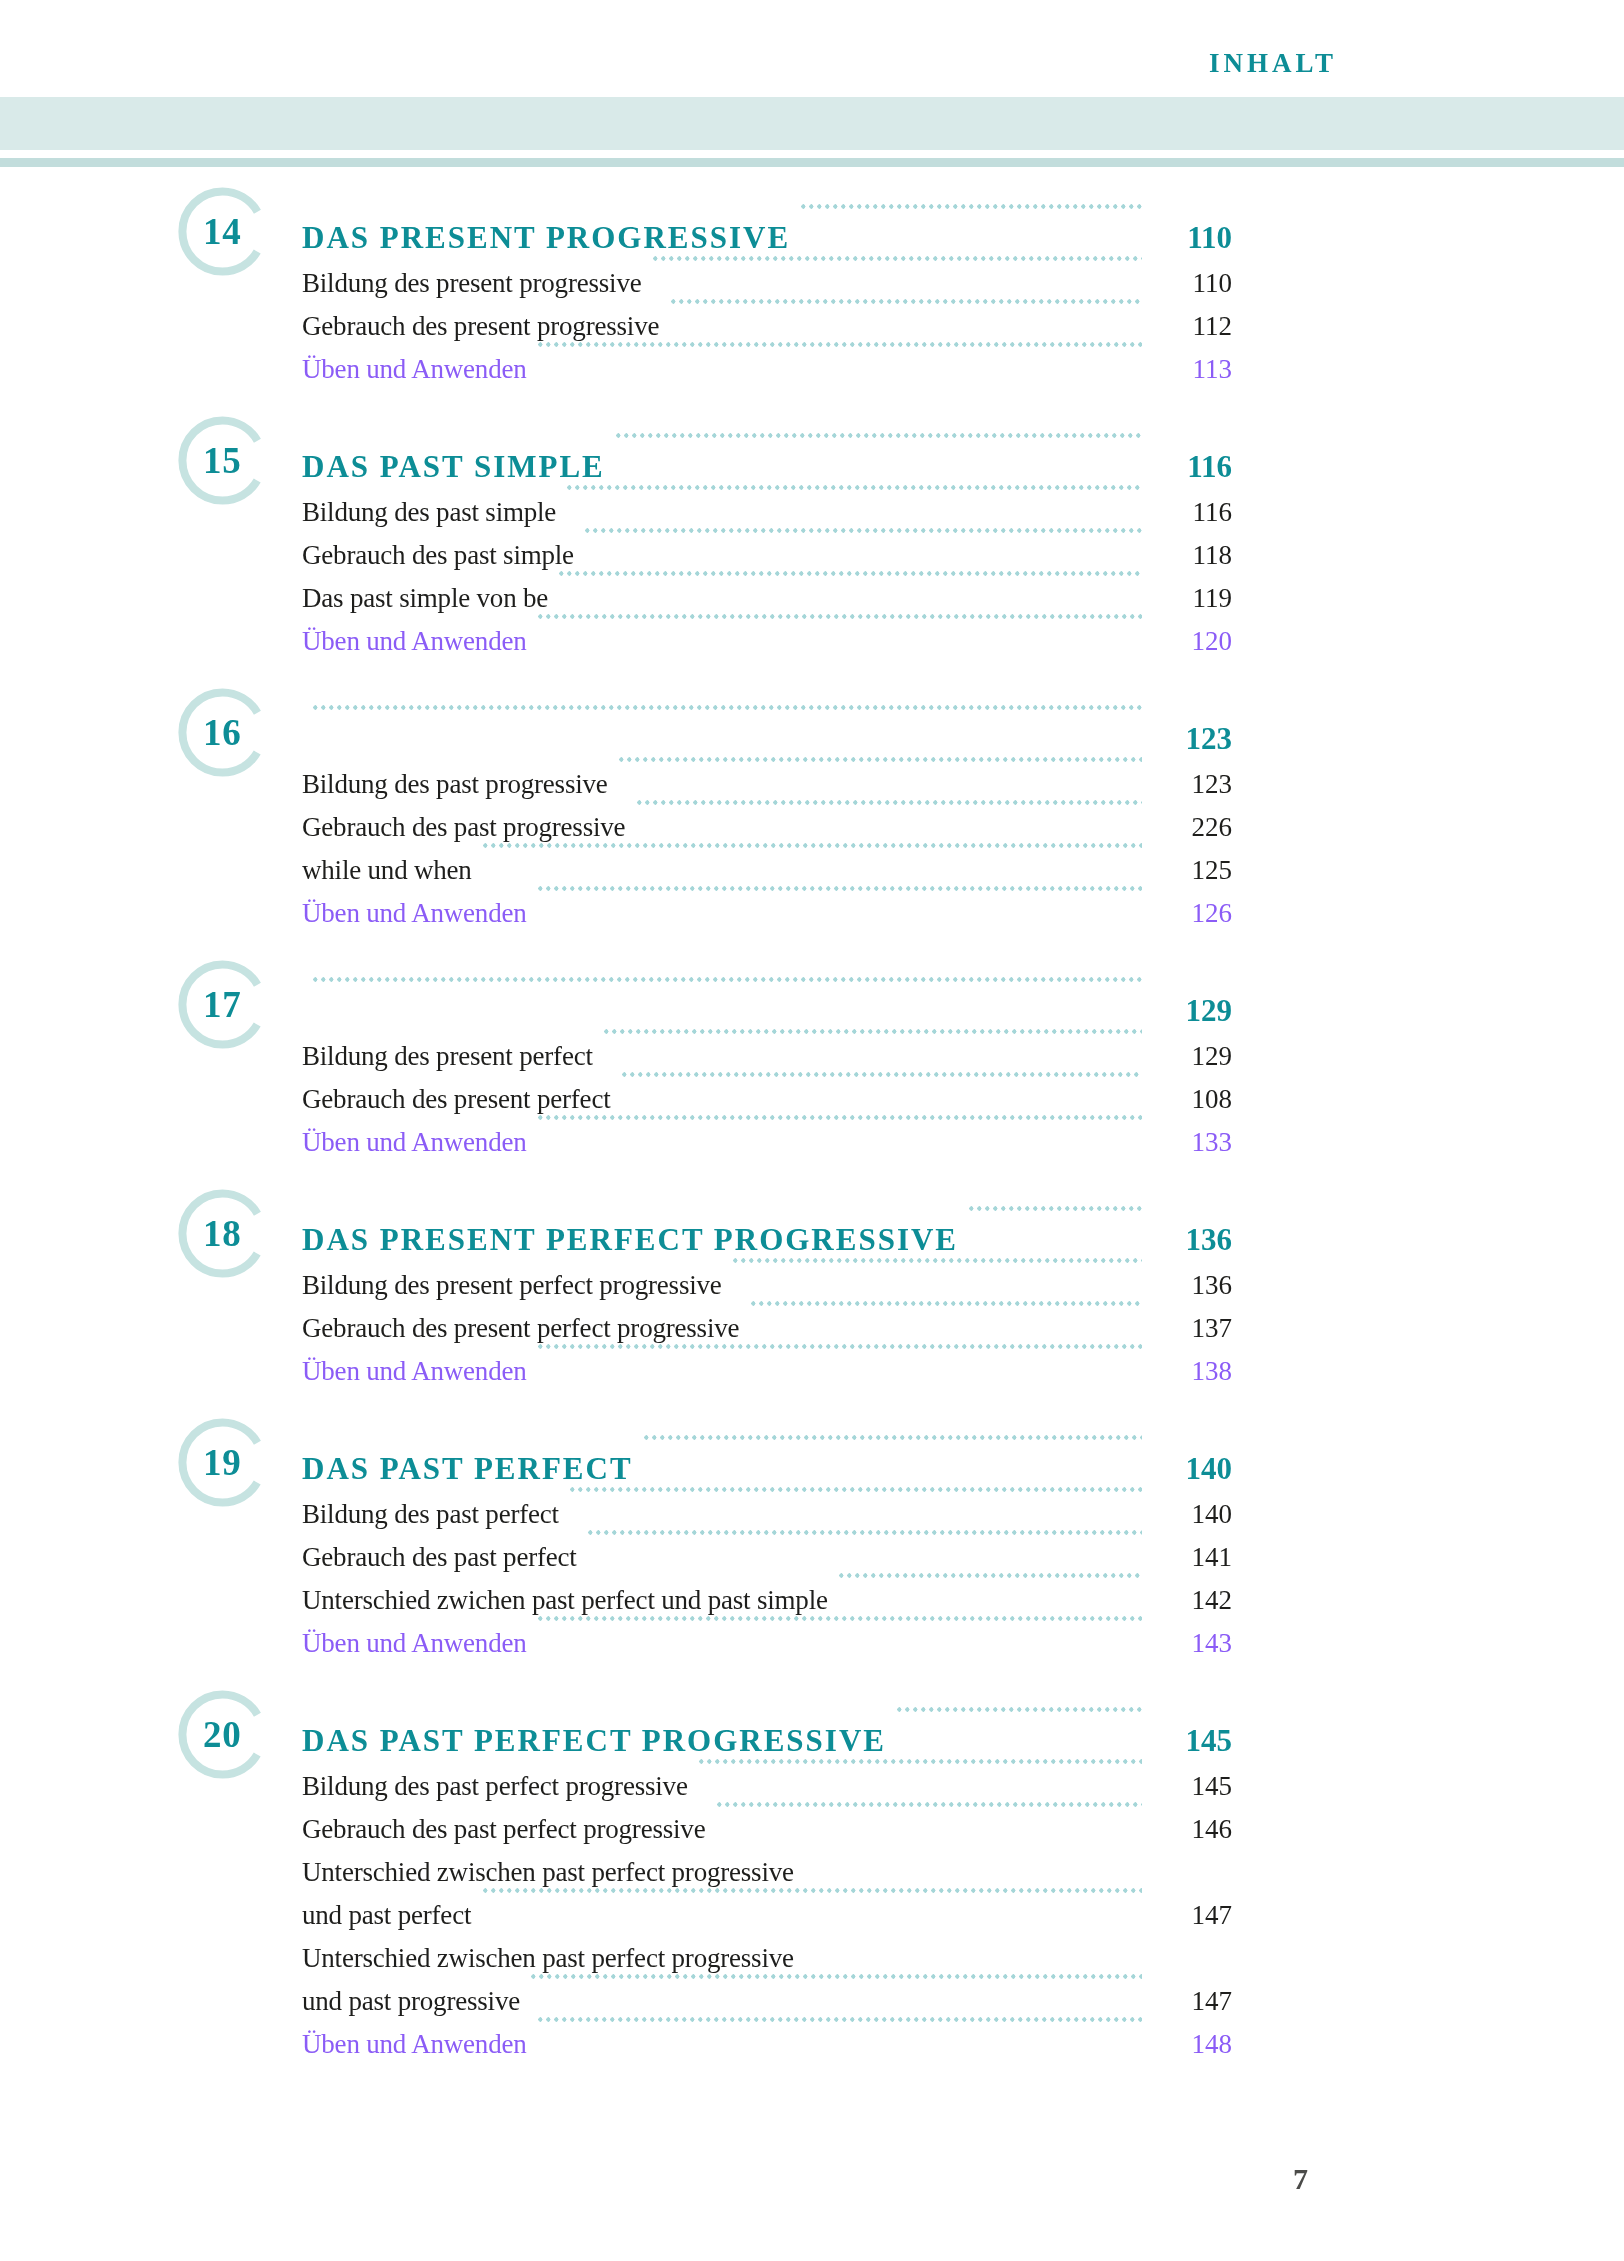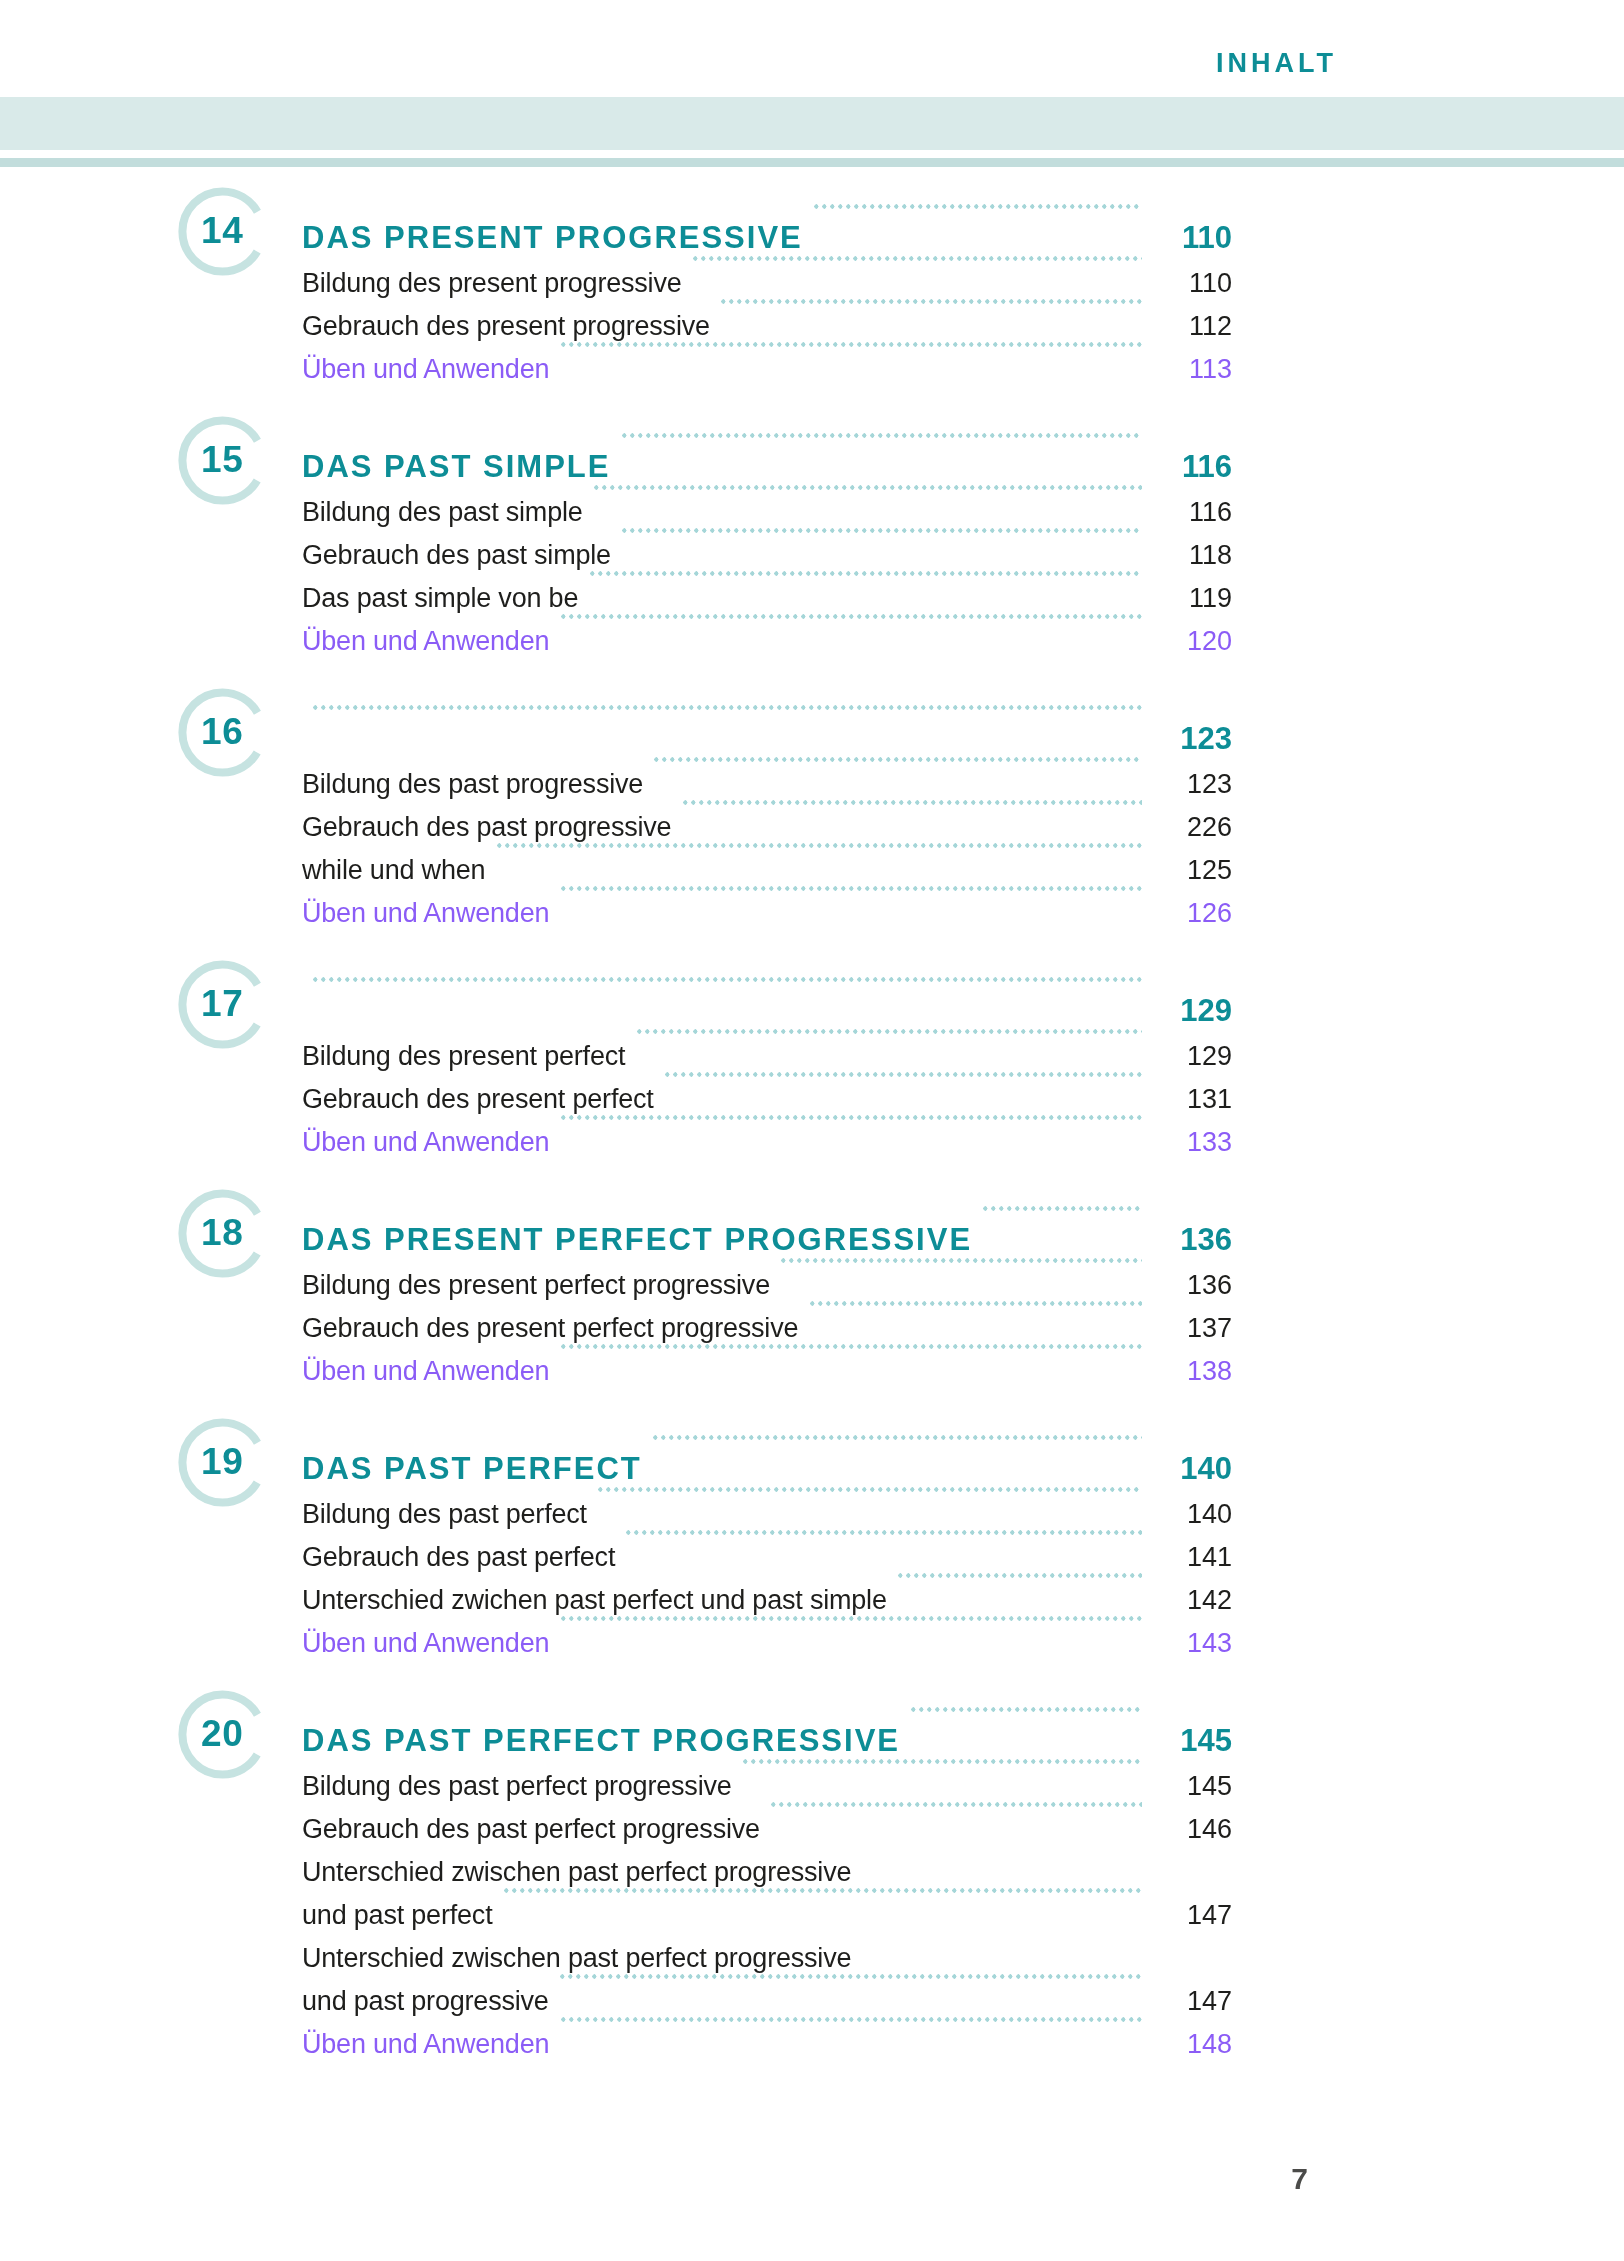--- a/index.html
+++ b/index.html
@@ -1,18 +1,18 @@
 <!DOCTYPE html>
 <html style="font-size:13px"><head>
 <meta charset="utf-8">
 <style>
   html,body{margin:0;padding:0;background:#ffffff;}
   .page{
     position:relative;width:1624px;height:2261px;background:#ffffff;overflow:hidden;
-    font-family:Liberation Sans, sans-serif;color:#1e1e1c;
+    font-family:Liberation Serif, serif;color:#1e1e1c;
   }
   .running-head{
     position:absolute;top:48px;right:287px;
     font-size:27px;font-weight:bold;letter-spacing:4px;color:#0d8d96;
   }
   .band{position:absolute;left:0;width:100%;}
   .band-light{top:97px;height:53px;background:#d9eae9;}
   .band-mid{top:158px;height:8.9px;background:#c2dddc;}
   .toc{position:absolute;left:171px;top:204px;width:1061px;}
   .chapter{position:relative;padding-left:131px;margin-bottom:48px;}
@@ -164,21 +164,21 @@
         <span class="pagenum">129</span>
       </div>
       <div class="row">
         <span class="label">Bildung des present perfect</span>
         <span class="leader"></span>
         <span class="pagenum">129</span>
       </div>
       <div class="row">
         <span class="label">Gebrauch des present perfect</span>
         <span class="leader"></span>
-        <span class="pagenum">131</span>
+        <span class="pagenum">108</span>
       </div>
       <div class="row accent">
         <span class="label">Üben und Anwenden</span>
         <span class="leader"></span>
         <span class="pagenum">133</span>
       </div>
     </section>
 
     <section class="chapter">
       <div class="ring-wrap">

